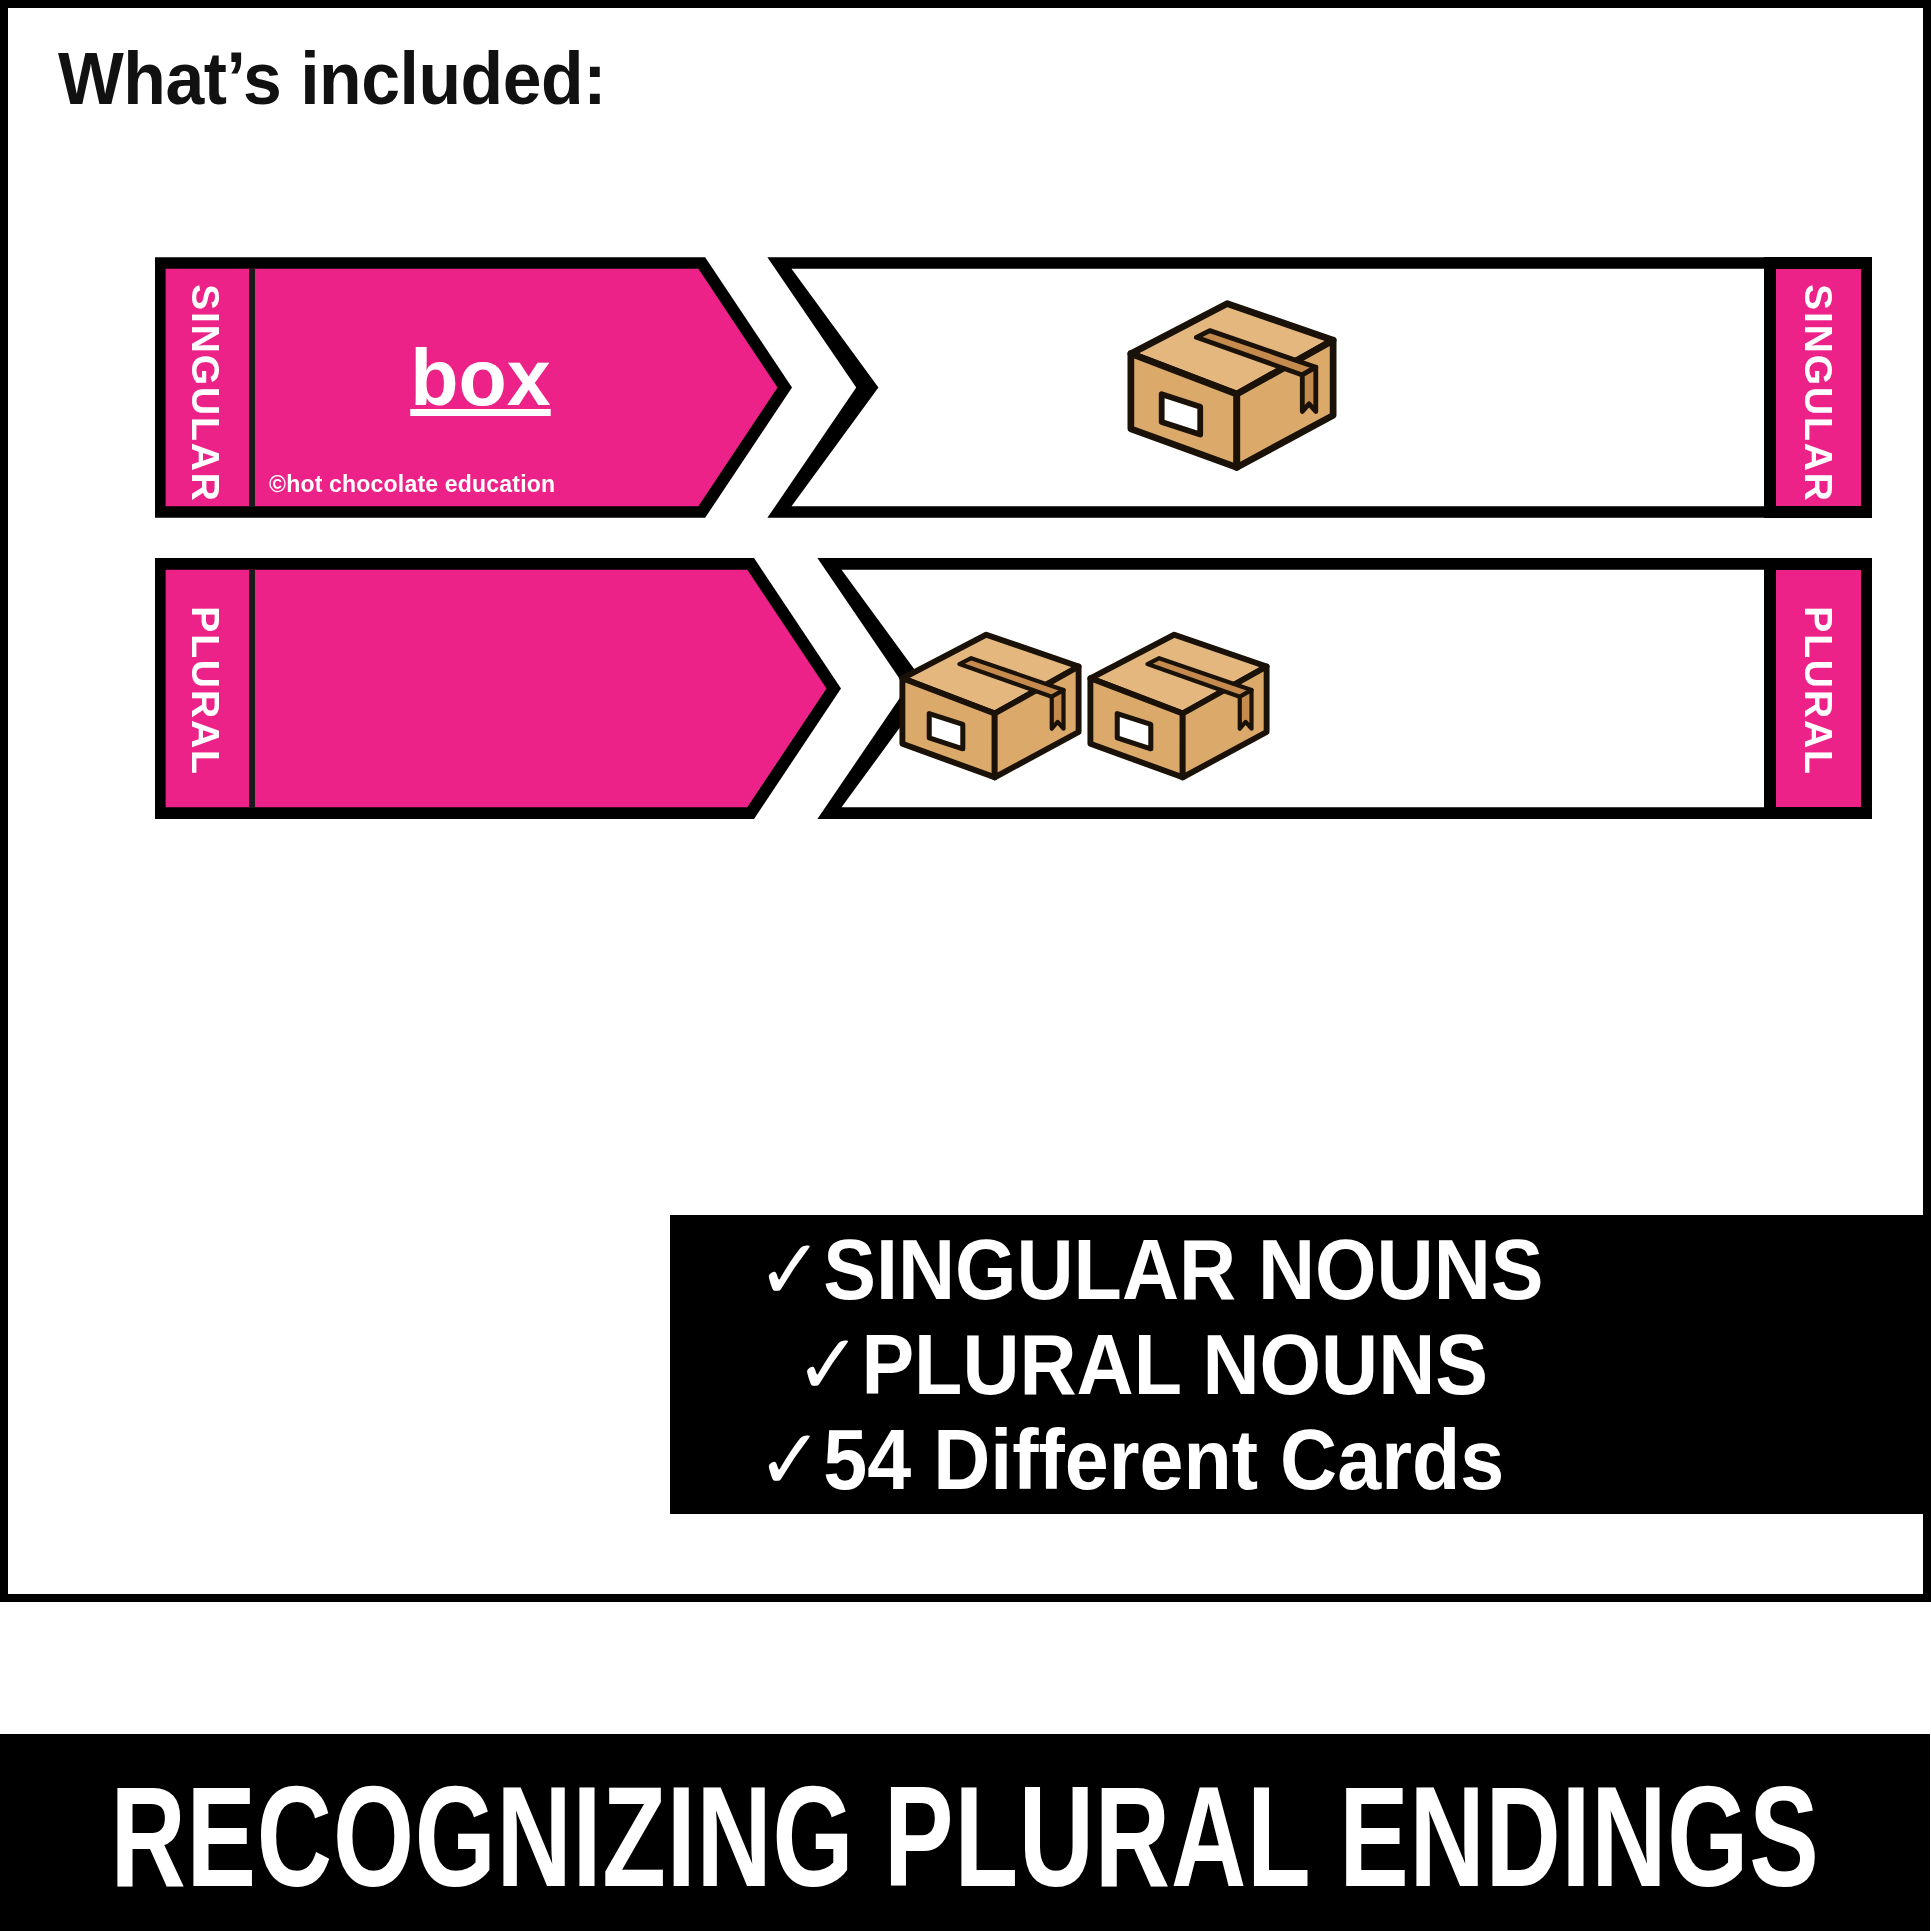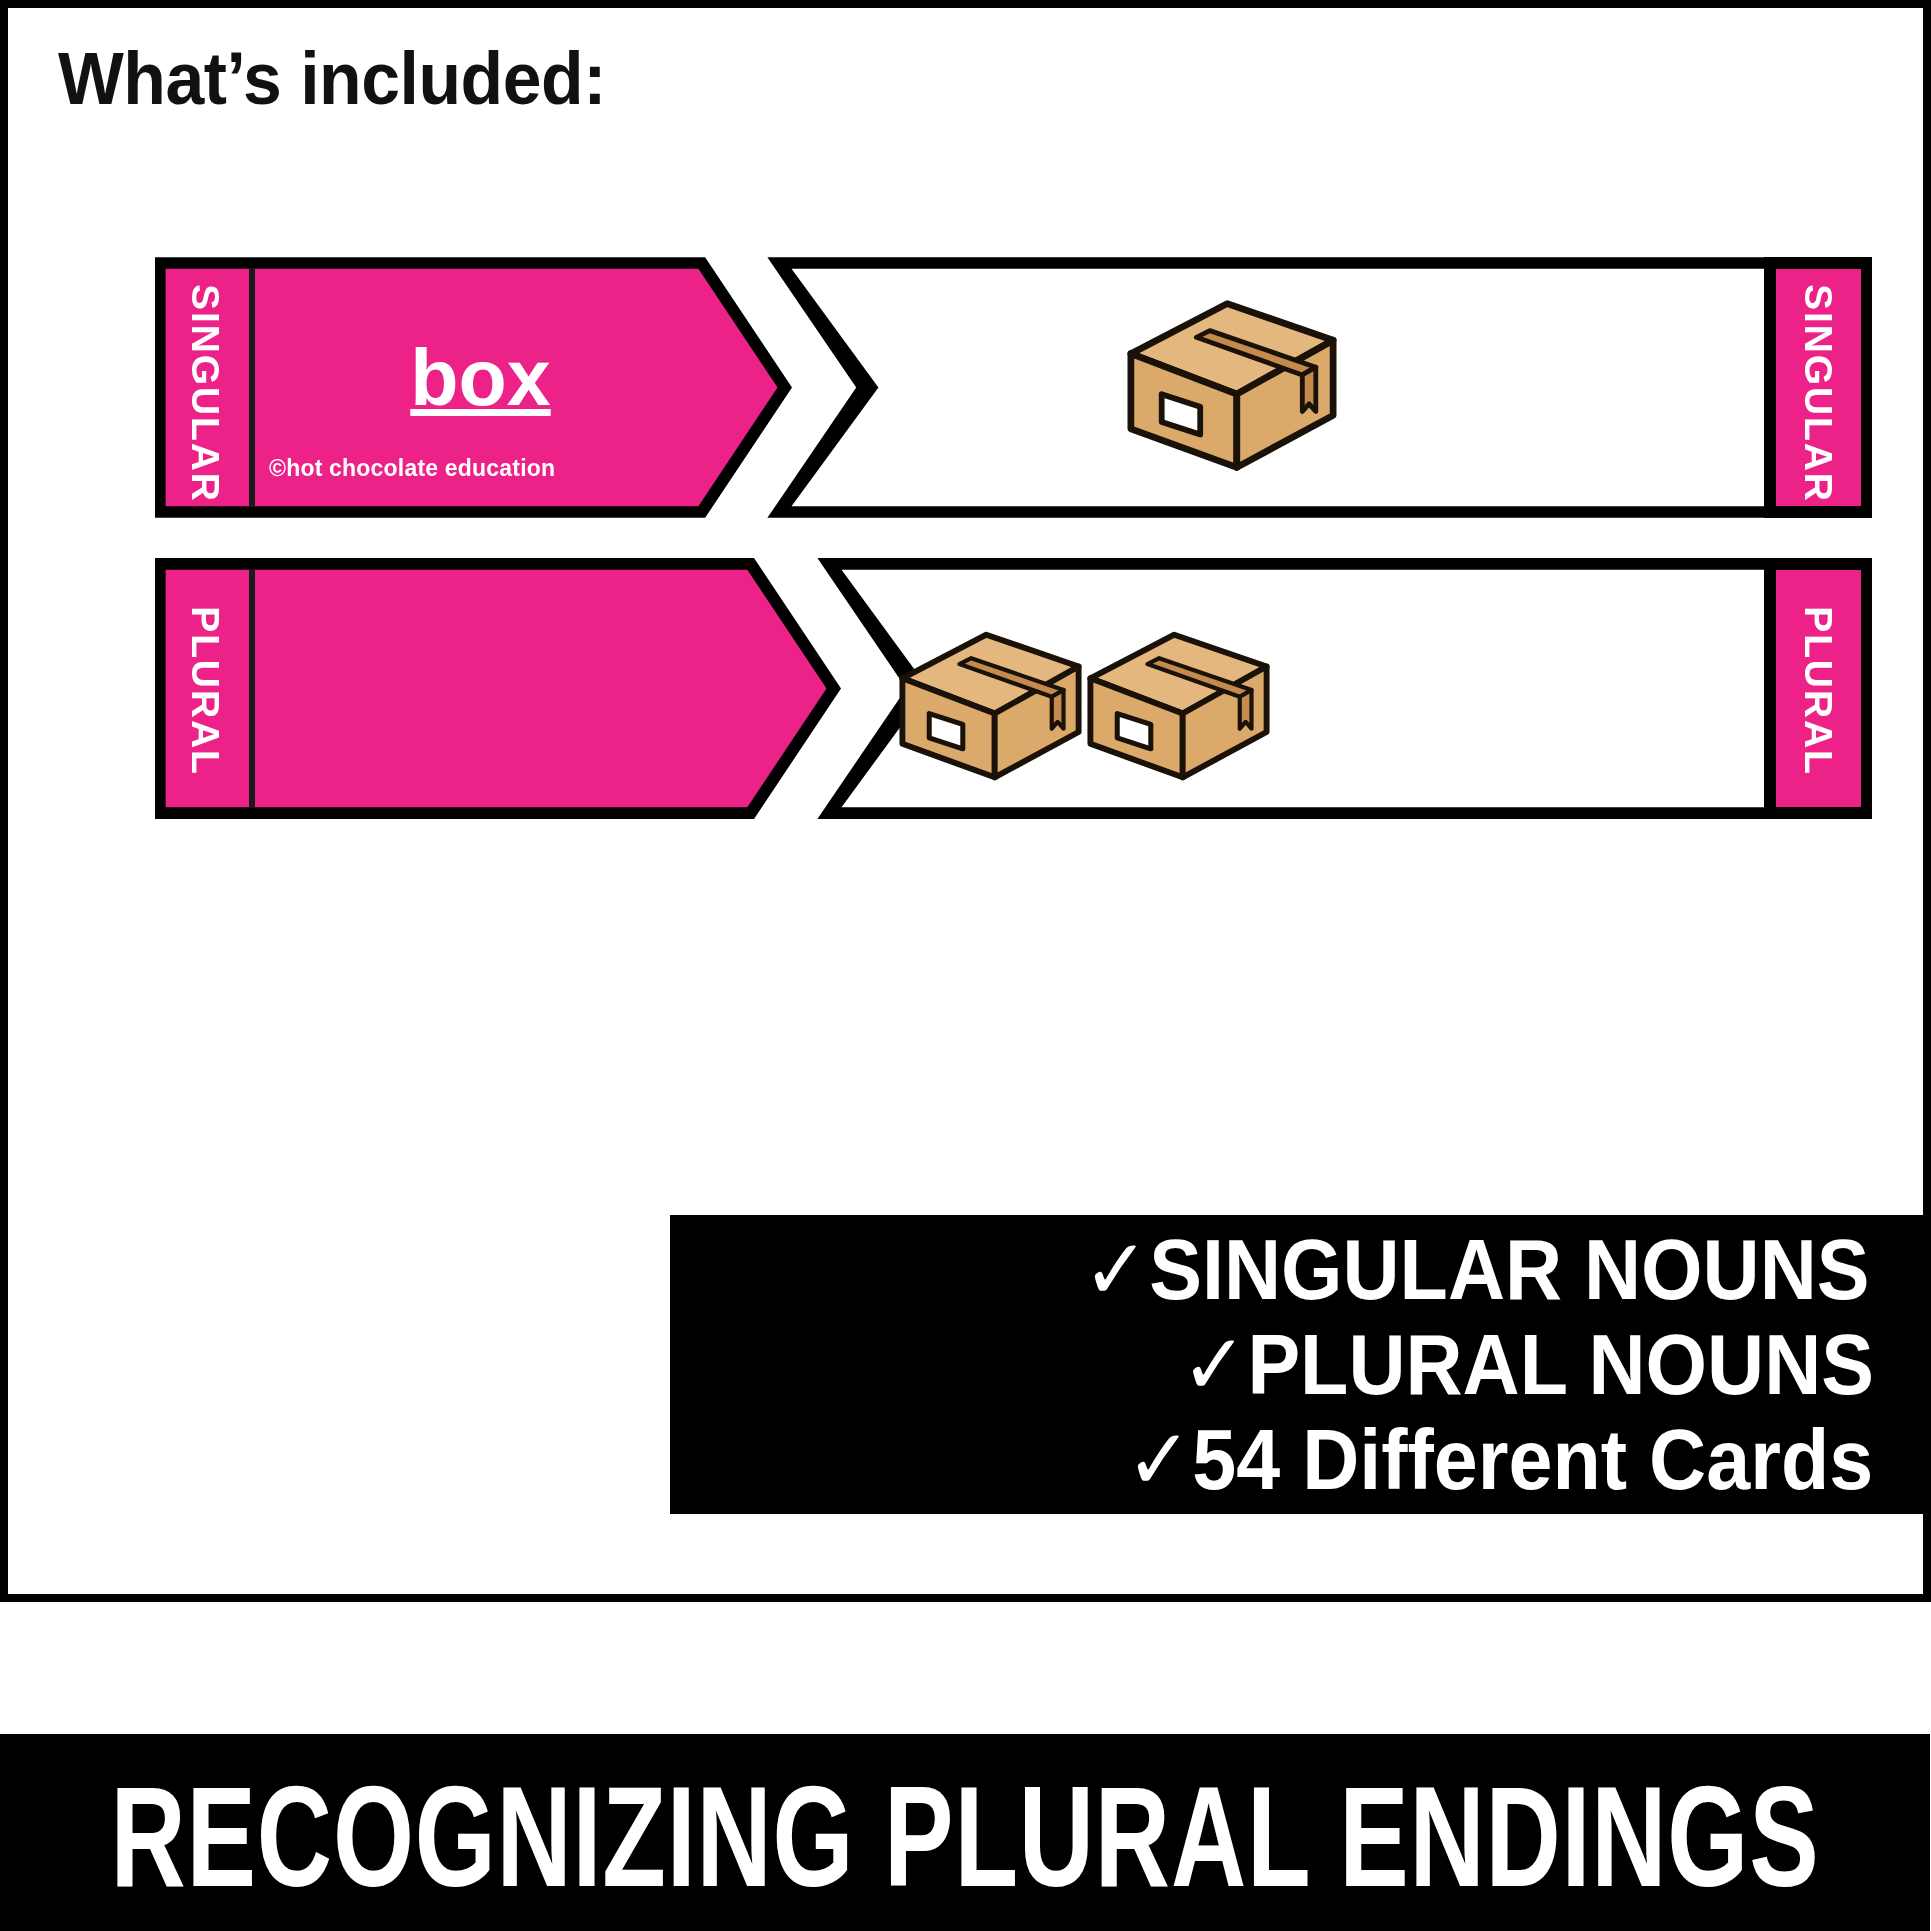--- a/index.html
+++ b/index.html
@@ -142,21 +142,21 @@
       <path d="M0,0 L570,0 L660,135 L570,270 L0,270 Z" fill="#000000"></path>
       <path d="M11,12 L563,12 L645,135 L563,258 L11,258 Z" fill="#EC2289"></path>
     </svg>
 
     <div class="tab-divider" style="left:94px; top:11.6px; width:5.8px; height:238px;"></div>
 
     <div class="tab-label" style="left:-56px; top:111px; width:212px; text-align:center; transform:rotate(90deg);">SINGULAR</div>
 
     <div class="word" style="left:106px; top:75px; width:439px; font-size:79px;">box</div>
 
-    <div class="copyright" style="left:114px; top:198px;">©hot chocolate education</div>
+    <div class="copyright" style="left:114px; top:214px;">©hot chocolate education</div>
 
     <svg width="1122" height="261" viewBox="0 0 1162 270" style="position:absolute; left:595px; top:0;">
       <path d="M18,0 L1162,0 L1162,270 L18,270 L110,135 Z" fill="#000000"></path>
       <path d="M43,12 L1151,12 L1151,258 L43,258 L133,135 Z" fill="#FFFFFF"></path>
     </svg>
 
     <div class="right-tab" style="left:1609px; top:0; width:108px; height:261px;">
       <div class="fill" style="left:11.6px; top:11.6px; right:10.6px; bottom:11.6px;"></div>
       <div class="tab-label" style="left:-52px; top:111px; width:212px; text-align:center; transform:rotate(90deg);">SINGULAR</div>
     </div>
@@ -213,21 +213,21 @@
         <polygon points="10,62 110,10 220,48 120,104" fill="#E3B77E"></polygon>
         <polygon points="10,62 120,104 120,180 10,140" fill="#DBA96A"></polygon>
         <polygon points="120,104 220,48 220,126 120,180" fill="#DBA96A"></polygon>
       </g>
       <polygon points="78,45 92,38 202,76 188,84" fill="#C58B4E" stroke="#1A1208" stroke-width="5" stroke-linejoin="round"></polygon>
       <path d="M188,84 L202,76 L202,122 L195,114 L188,122 Z" fill="#C58B4E" stroke="#1A1208" stroke-width="5" stroke-linejoin="round"></path>
       <polygon points="42,104 82,117 82,146 42,133" fill="#FFFFFF" stroke="#1A1208" stroke-width="6" stroke-linejoin="round"></polygon>
     </svg>
   </div>
 
-  <div id="feature-banner" style="left:662px; top:1207px; width:1259px; height:299px; padding-left:87px;align-items:flex-end;">
+  <div id="feature-banner" style="left:662px; top:1207px; width:1259px; height:299px; padding-left:87px;">
 
     <div class="feature-line" style="font-size:85px; margin-bottom:9.7px;">
       <span class="check">✓</span><span>SINGULAR NOUNS</span>
     </div>
 
     <div class="feature-line" style="font-size:85px; margin-bottom:9.7px; padding-left:41px;">
       <span class="check">✓</span><span>PLURAL NOUNS</span>
     </div>
 
     <div class="feature-line" style="font-size:85px;">

